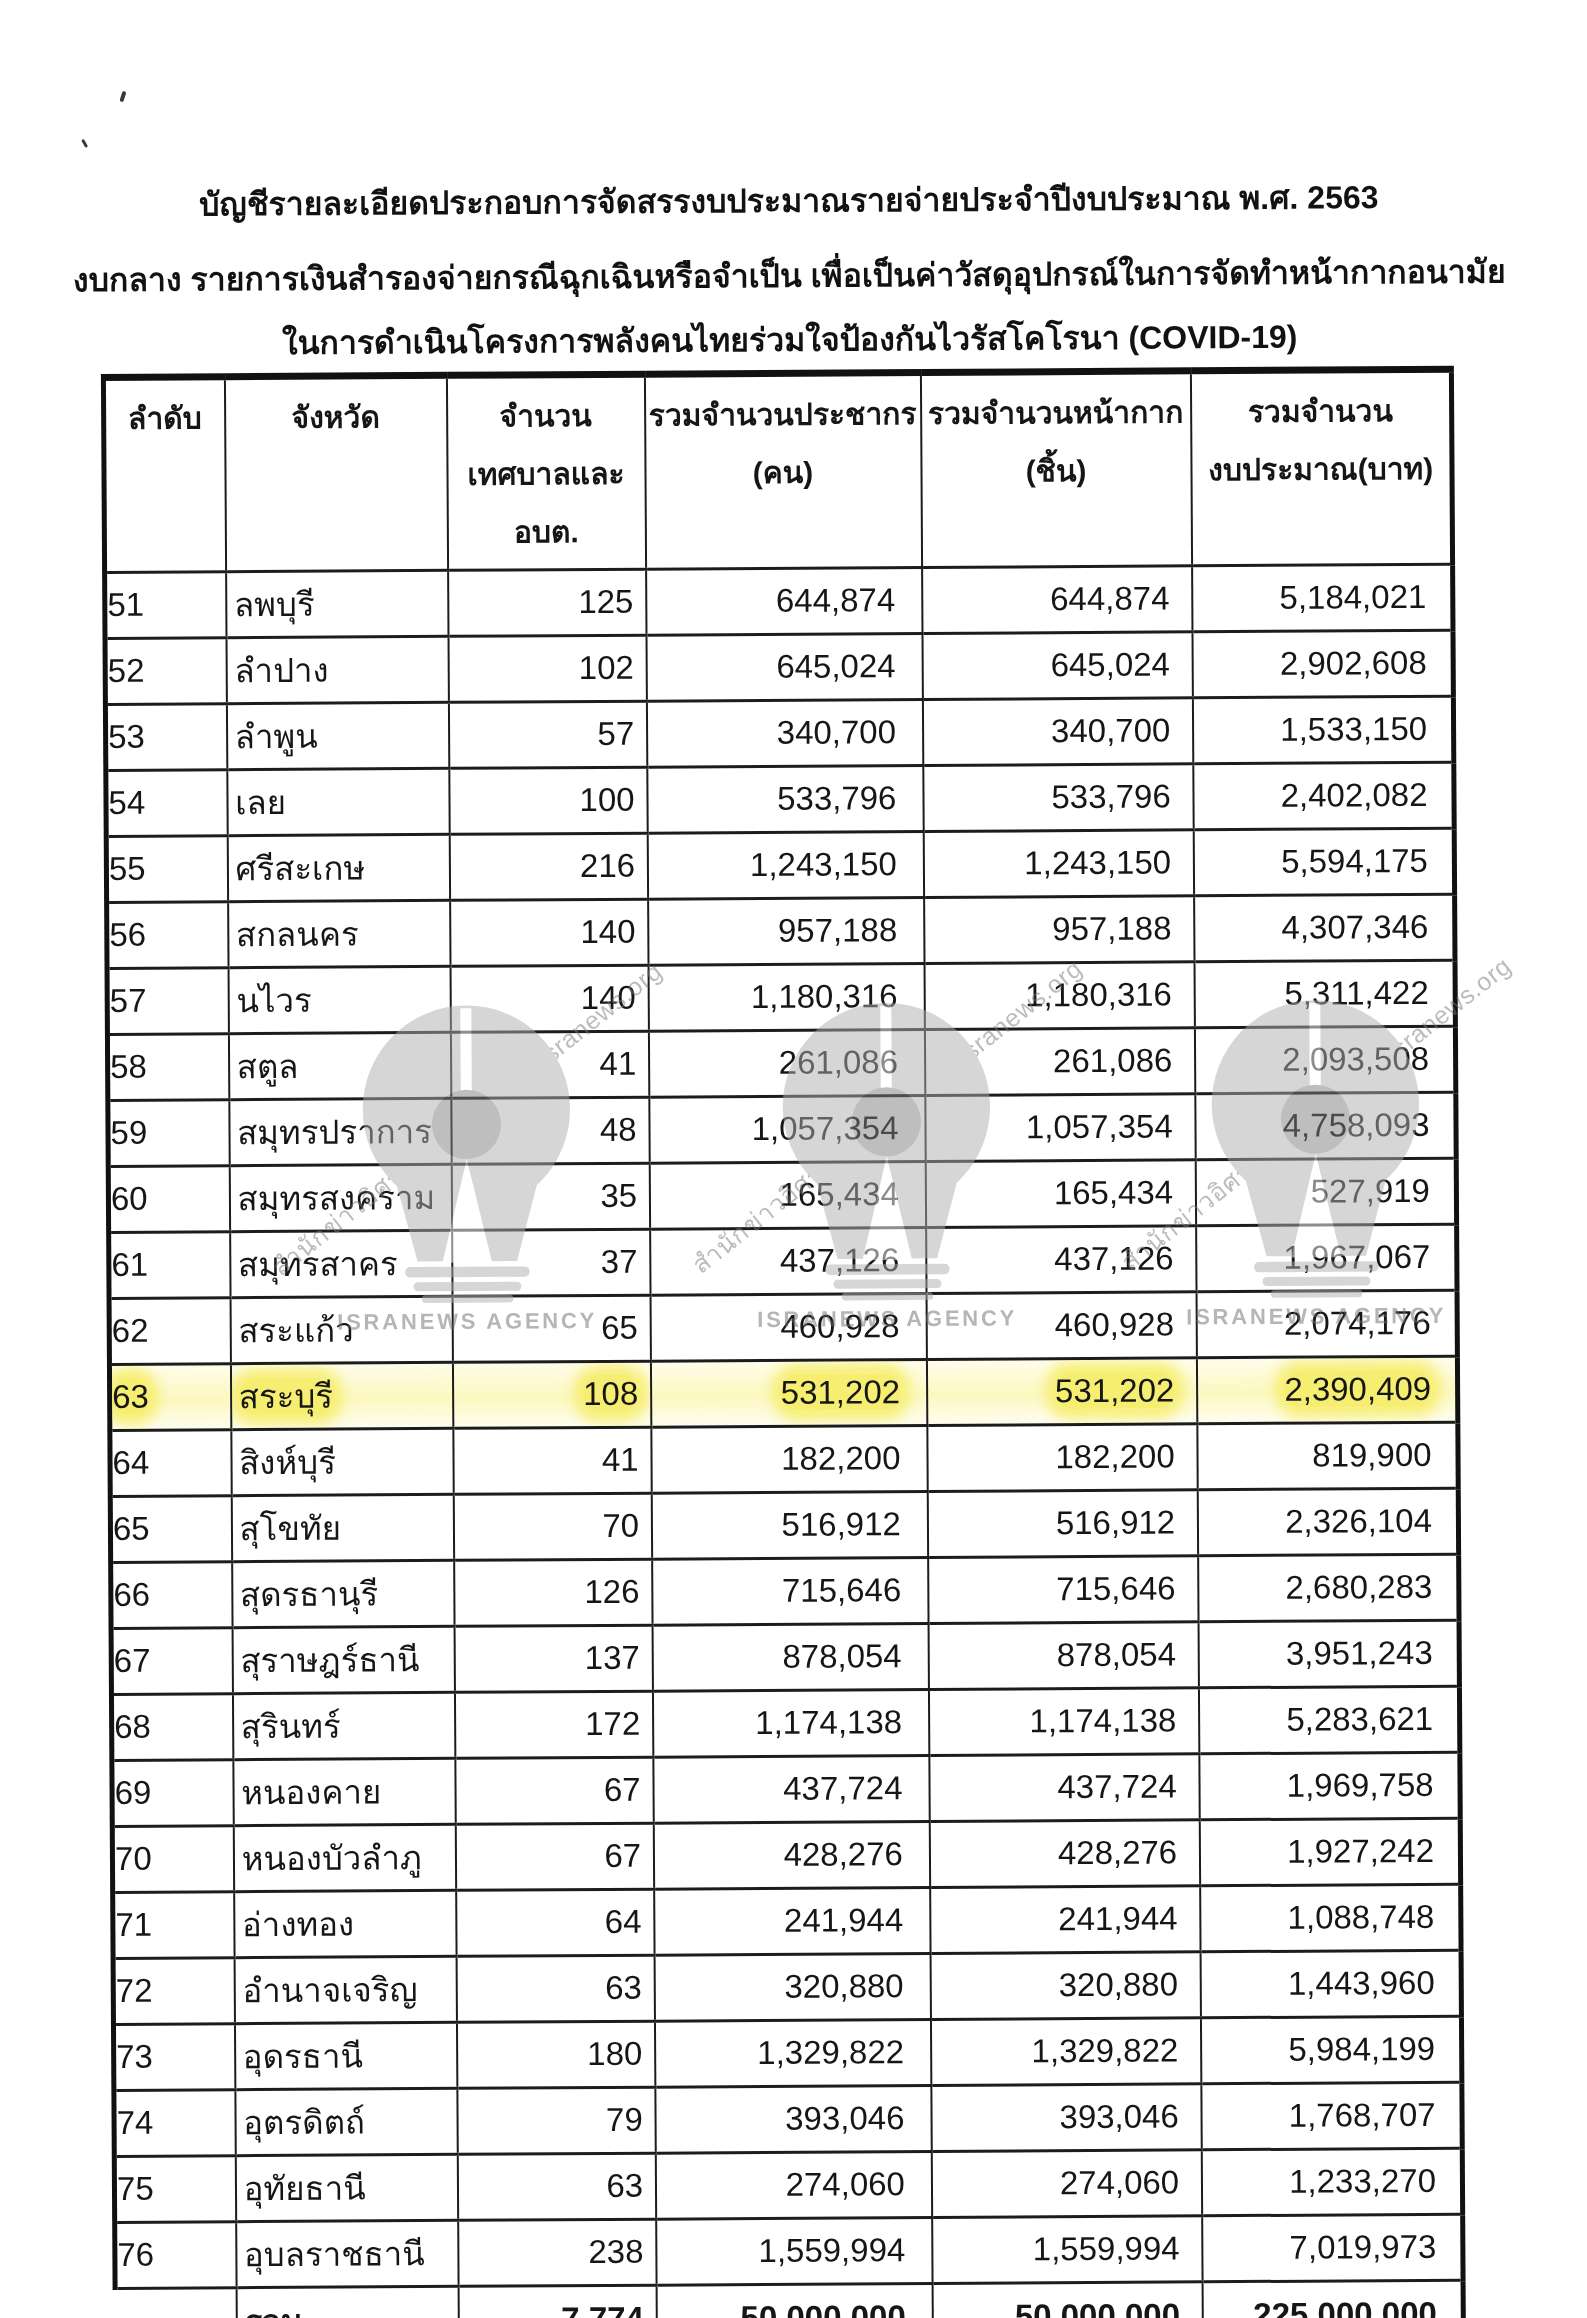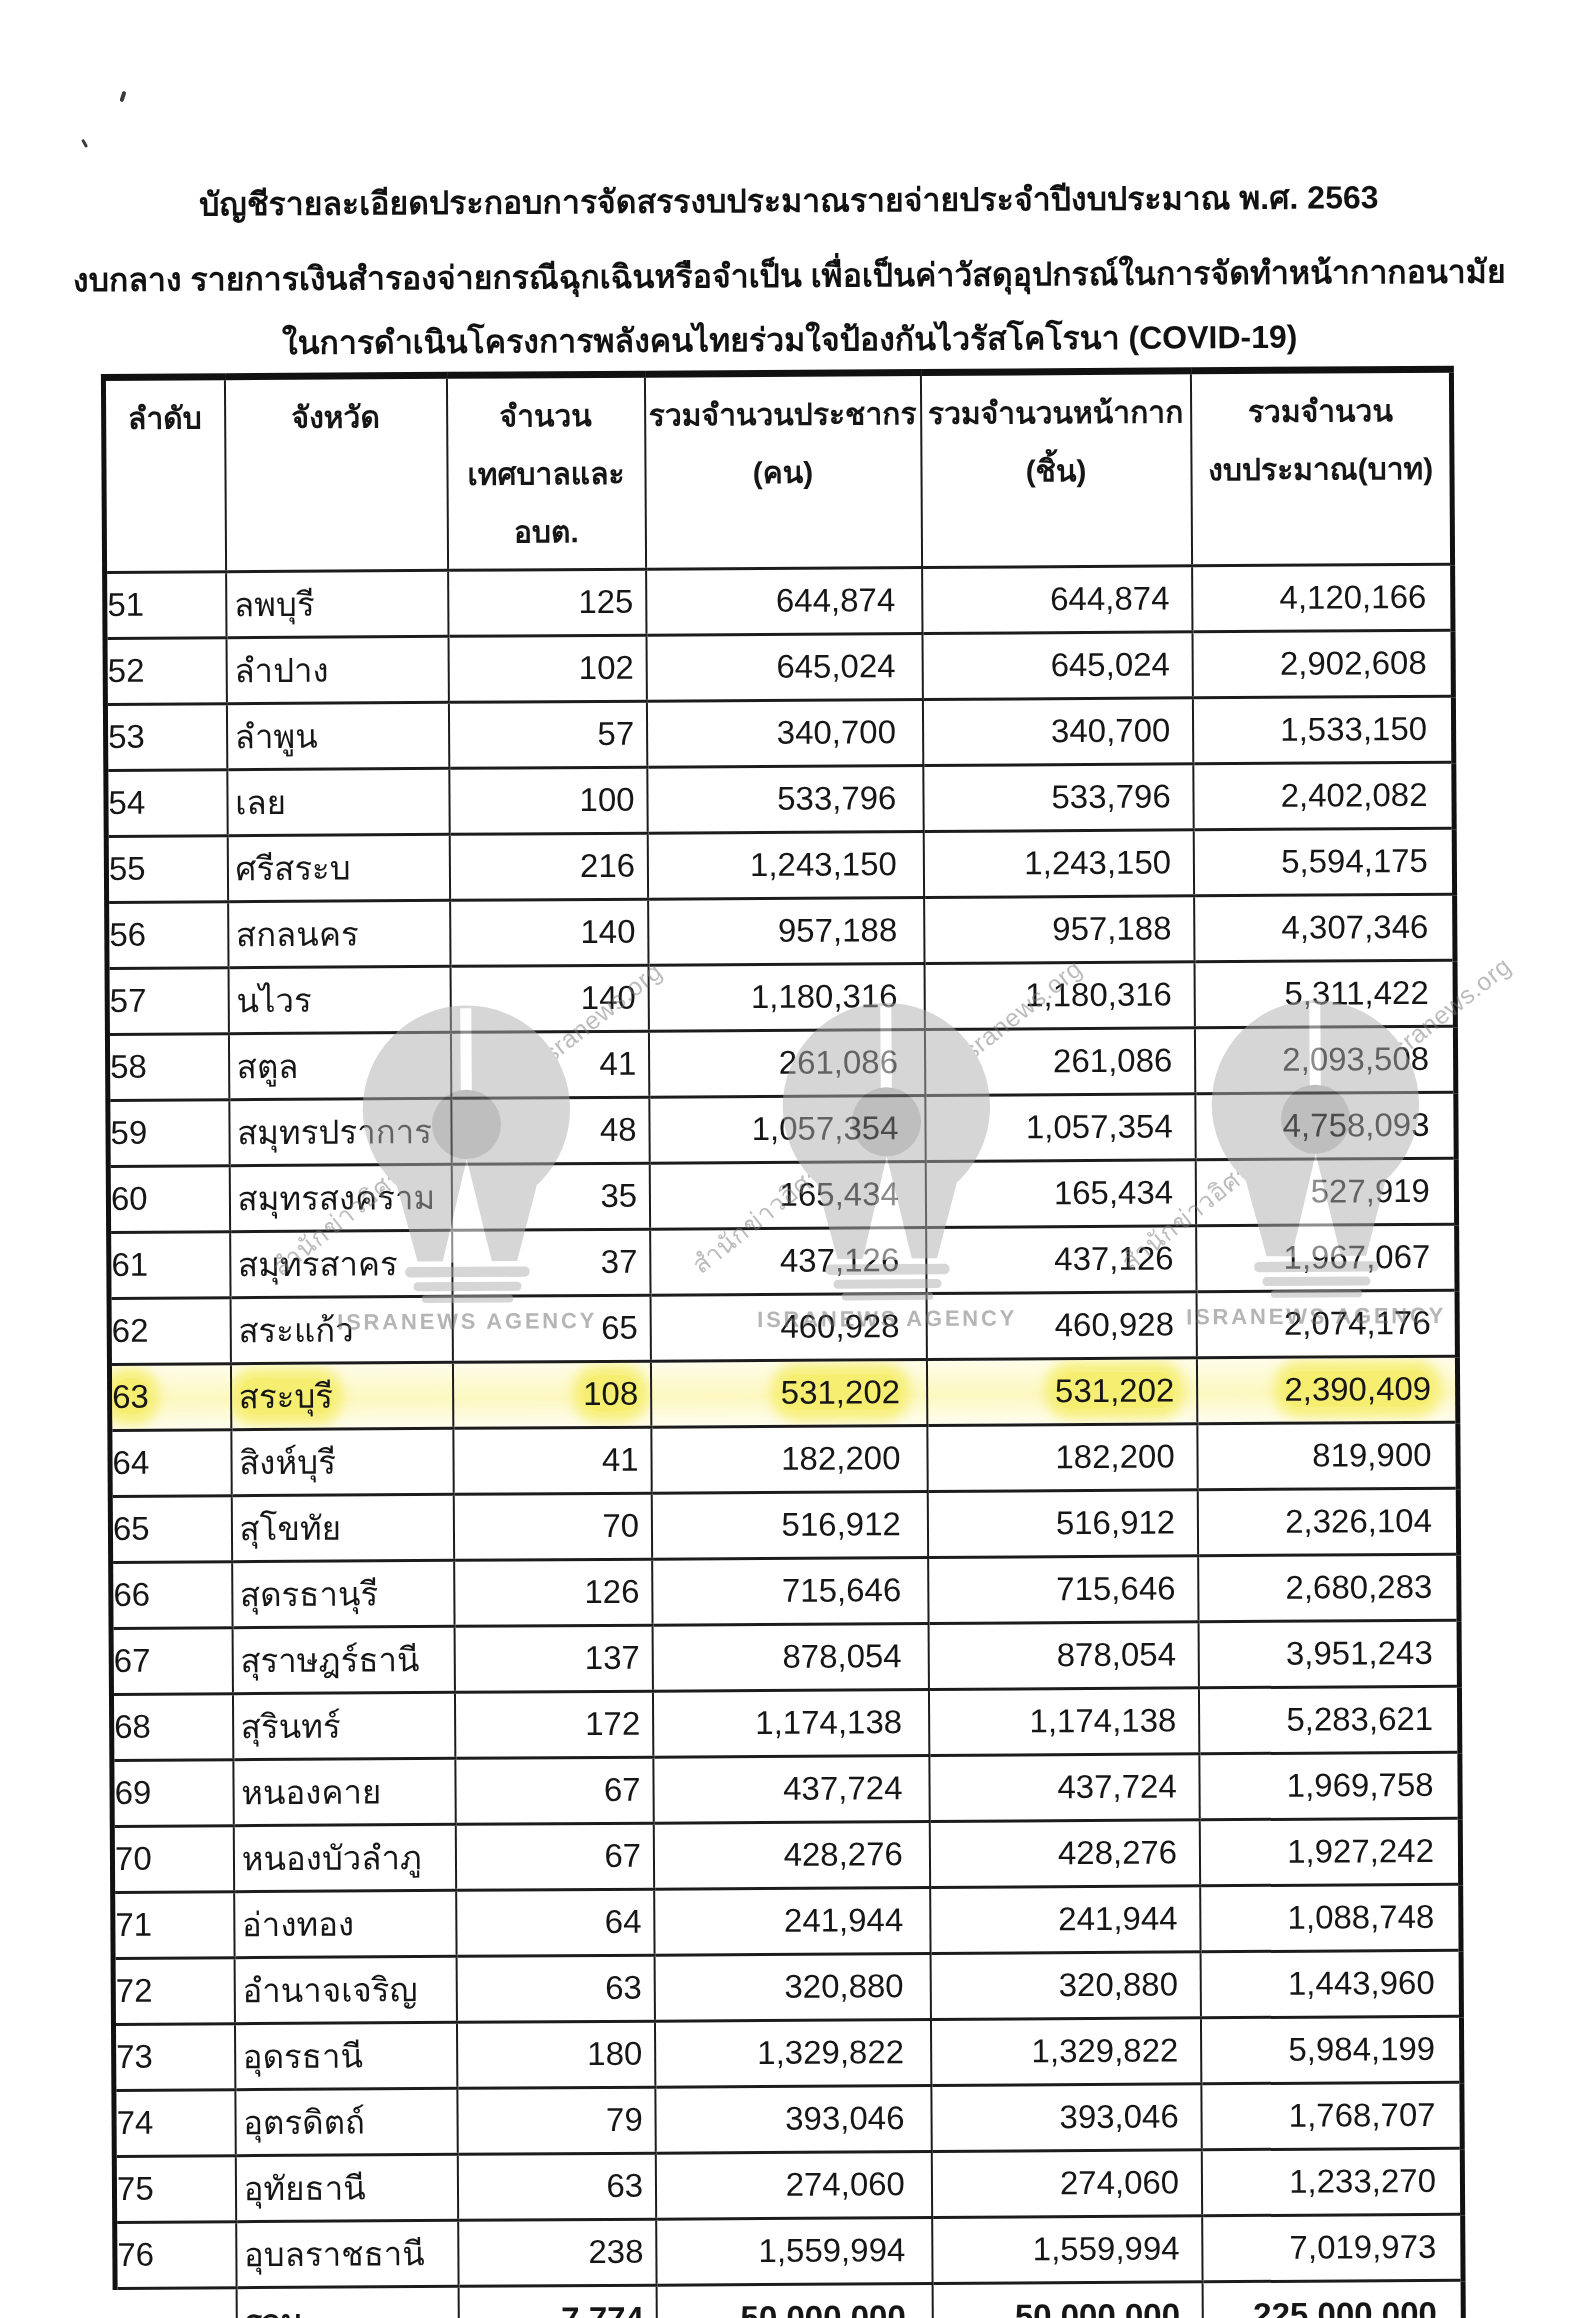--- a/index.html
+++ b/index.html
@@ -151,21 +151,21 @@
           </th>
         </tr>
       </thead>
       <tbody>
           <tr>
             <td class="c-no first"><span>51</span></td>
             <td class="c-prov"><span>ลพบุรี</span></td>
             <td class="c-units"><span>125</span></td>
             <td class="c-pop"><span>644,874</span></td>
             <td class="c-mask"><span>644,874</span></td>
-            <td class="c-budget last"><span>4,120,166</span></td>
+            <td class="c-budget last"><span>5,184,021</span></td>
           </tr>
           <tr>
             <td class="c-no first"><span>52</span></td>
             <td class="c-prov"><span>ลำปาง</span></td>
             <td class="c-units"><span>102</span></td>
             <td class="c-pop"><span>645,024</span></td>
             <td class="c-mask"><span>645,024</span></td>
             <td class="c-budget last"><span>2,902,608</span></td>
           </tr>
           <tr>
@@ -179,21 +179,21 @@
           <tr>
             <td class="c-no first"><span>54</span></td>
             <td class="c-prov"><span>เลย</span></td>
             <td class="c-units"><span>100</span></td>
             <td class="c-pop"><span>533,796</span></td>
             <td class="c-mask"><span>533,796</span></td>
             <td class="c-budget last"><span>2,402,082</span></td>
           </tr>
           <tr>
             <td class="c-no first"><span>55</span></td>
-            <td class="c-prov"><span>ศรีสระบ</span></td>
+            <td class="c-prov"><span>ศรีสะเกษ</span></td>
             <td class="c-units"><span>216</span></td>
             <td class="c-pop"><span>1,243,150</span></td>
             <td class="c-mask"><span>1,243,150</span></td>
             <td class="c-budget last"><span>5,594,175</span></td>
           </tr>
           <tr>
             <td class="c-no first"><span>56</span></td>
             <td class="c-prov"><span>สกลนคร</span></td>
             <td class="c-units"><span>140</span></td>
             <td class="c-pop"><span>957,188</span></td>

